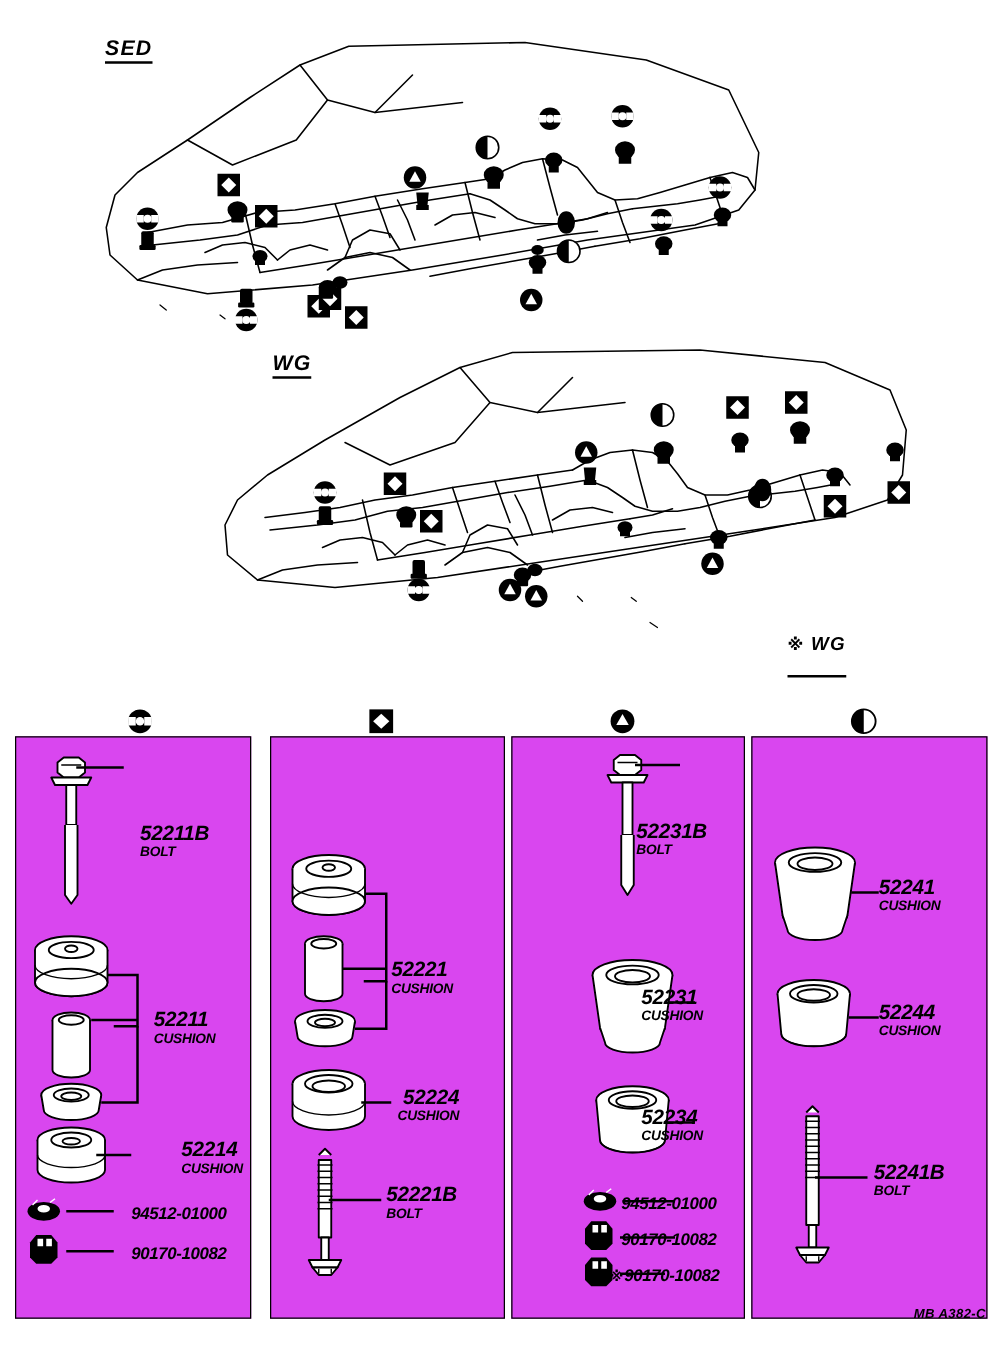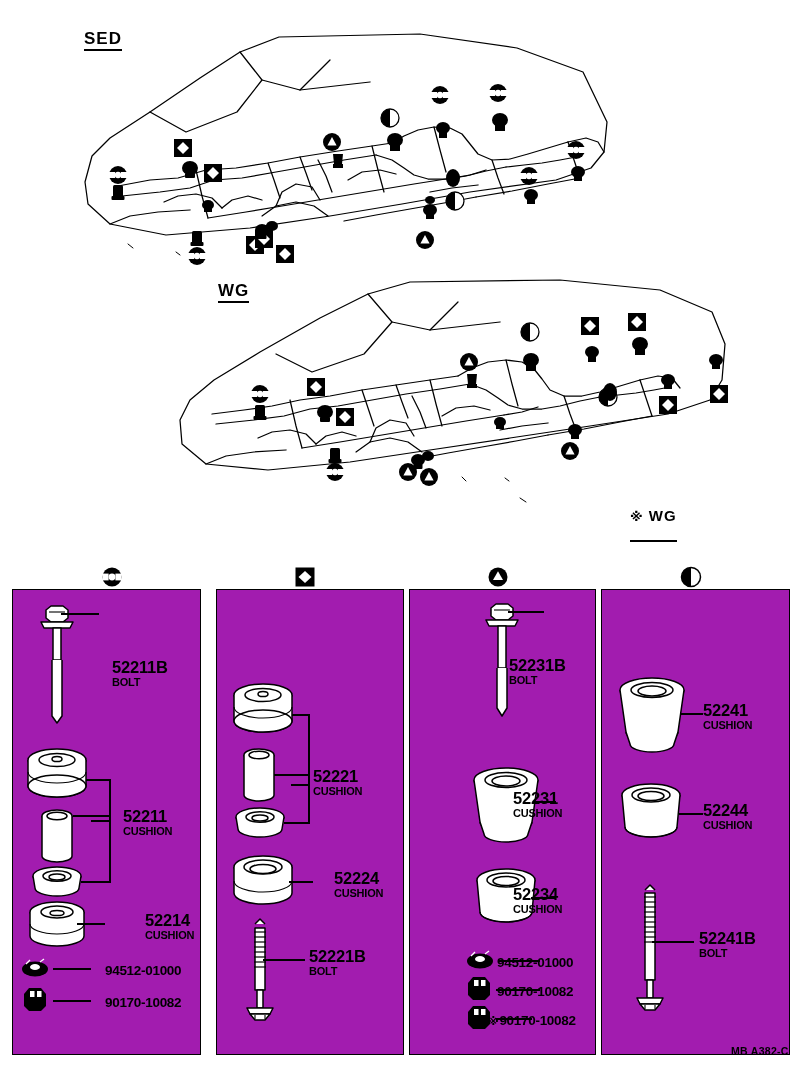--- a/index.html
+++ b/index.html
@@ -1,39 +1,39 @@
 <!DOCTYPE html>
 <html><head>
 <meta charset="utf-8">
 <title>Body Mounting Parts Diagram</title>
 <style>
   html,body{margin:0;padding:0;background:#fff;}
   body{
     width:800px;height:1084px;position:relative;overflow:hidden;
     font-family:"Liberation Sans", sans-serif;color:#000;
   }
-  .stage{position:absolute;left:0;top:0;width:800px;height:1084px;}
+  .stage{position:absolute;left:0;top:0;width:800px;height:1084px;font-style:italic;}
   svg{display:block;}
 
   
   .view-title{
     position:absolute;font-size:17px;font-weight:bold;letter-spacing:1px;
     padding-bottom:1px;border-bottom:2.2px solid #000;line-height:1.05;
   }
   #sed-title{left:84px;top:30px;}
   #wg-title{left:218px;top:282px;}
   .legend-note{
     position:absolute;left:630px;top:508px;font-size:15px;font-weight:bold;
     letter-spacing:1px;border-bottom:2.2px solid #000;padding-bottom:15px;
     line-height:1.1;
   }
   .legend-note .mark{font-family:"DejaVu Sans",sans-serif;font-size:13px;}
 
   
-  .panel{position:absolute;border:1.4px solid #000;box-sizing:border-box;background:#a21caf;}
+  .panel{position:absolute;border:1.4px solid #000;box-sizing:border-box;background:#d946ef;}
   #panel-1{left:12px;top:589px;width:189px;height:466px;}
   #panel-2{left:216px;top:589px;width:188px;height:466px;}
   #panel-3{left:409px;top:589px;width:187px;height:466px;padding-left:48px;}
   #panel-4{left:601px;top:589px;width:189px;height:466px;}
 
   .panel-symbol{position:absolute;top:565px;width:26px;height:24px;}
   #sym-1{left:99px;} #sym-2{left:292px;} #sym-3{left:485px;} #sym-4{left:678px;}
 
   
   .part-label{position:absolute;line-height:1;white-space:nowrap;}
@@ -600,21 +600,21 @@
         <path d="M67,233 L92,233 L92,195"></path>
         <path d="M72,292 L96,292"></path>
         <path d="M46,370 L88,370"></path>
       </g>
     </svg>
 
     <div class="part-label" style="left:96px;top:178px;">
       <span class="pn">52221</span>
       <span class="pd">CUSHION</span>
     </div>
-    <div class="part-label" style="left:117px;top:280px;">
+    <div class="part-label" style="left:101px;top:280px;text-align:right;">
       <span class="pn">52224</span>
       <span class="pd">CUSHION</span>
     </div>
     <div class="part-label" style="left:92px;top:358px;">
       <span class="pn">52221B</span>
       <span class="pd">BOLT</span>
     </div>
   </div>
 
   <div class="panel" id="panel-3">

